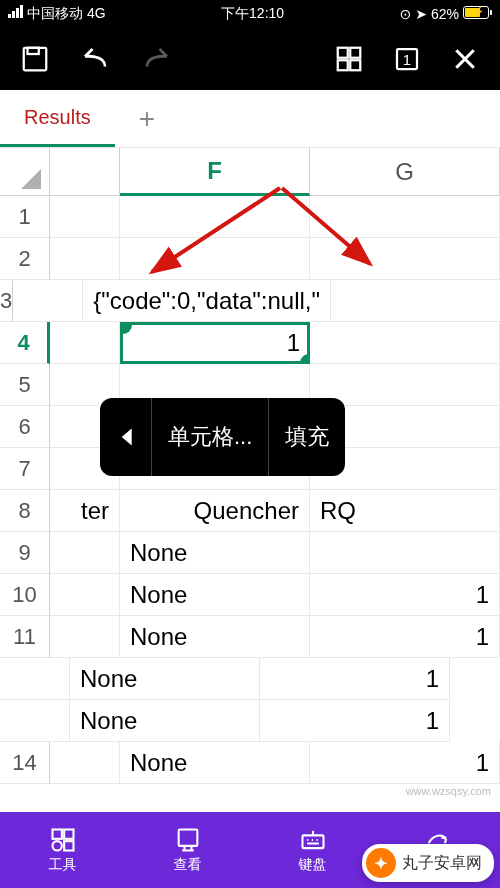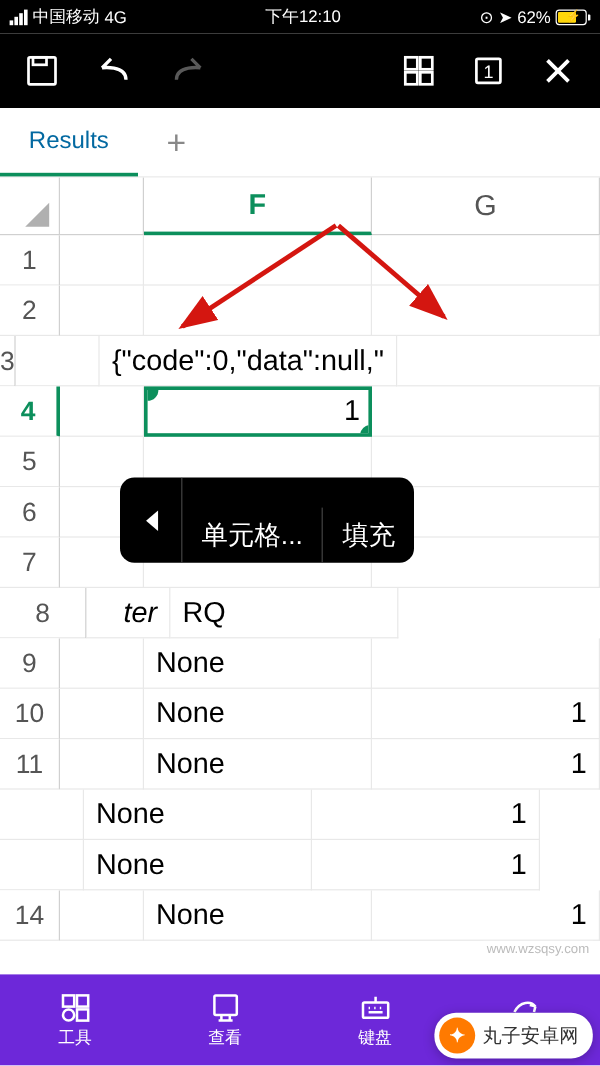--- a/index.html
+++ b/index.html
@@ -7,58 +7,58 @@
       width: 500px; height: 888px;
       font-family: -apple-system, "PingFang SC", sans-serif;
       background: #fff; position: relative; overflow: hidden;
     }
     
     .status-bar {
       height: 28px; background: #000; color: #fff;
       display: flex; align-items: center; justify-content: space-between;
       padding: 0 8px; font-size: 14px; font-weight: 500;
     }
-    .status-left, .status-right { display: flex; align-items: center; gap: 4px; }
+    .status-left, .status-right { display: flex; align-items: flex-start; gap: 4px; }
     .signal-bars { display: inline-flex; align-items: flex-end; gap: 1px; }
     .signal-bars span { width: 3px; background: #fff; display: inline-block; }
     .signal-bars span:nth-child(1){height:4px;} .signal-bars span:nth-child(2){height:7px;}
     .signal-bars span:nth-child(3){height:10px;} .signal-bars span:nth-child(4){height:13px;}
     .battery { display: inline-flex; align-items: center; }
     .battery-body { width: 26px; height: 13px; border: 1.5px solid #fff; border-radius: 3px; position: relative; }
     .battery-fill { position: absolute; left: 1px; top: 1px; bottom: 1px; width: 62%; background: #ffd60a; border-radius: 1px; }
     .battery-tip { width: 2px; height: 5px; background: #fff; margin-left: 1px; border-radius: 0 1px 1px 0; }
     .bolt { position:absolute; left:8px; top:-1px; font-size:10px; color:#000; }
     
     .toolbar { height: 62px; background: #000; display: flex; align-items: center; justify-content: space-between; padding: 0 20px; }
     .toolbar-group { display:flex; gap:28px; align-items:center; }
     .tool-icon { color: #fff; display:inline-flex; }
     
     .tabs-row { height: 58px; background: #fff; display: flex; align-items: center; border-bottom: 1px solid #e5e5e5; }
-    .tab { padding: 0 24px; height: 100%; display:flex; align-items:center; font-size:20px; color:#0369a1; border-bottom:3px solid #0c8f5c; font-weight:500; }
+    .tab { padding: 0 24px; height: 100%; display:flex; align-items:center; font-size:20px; color:#b91c1c; border-bottom:3px solid #0c8f5c; font-weight:500; }
     .tab-add { padding: 0 24px; font-size: 28px; color: #888; }
     
     .sheet { position: relative; }
     .col-headers { display:flex; height:48px; }
     .corner { width:72px; border-right:1px solid #d0d0d0; border-bottom:1px solid #d0d0d0; position:relative; background:#fff; }
     .corner::after { content:""; position:absolute; right:8px; bottom:6px; width:0; height:0; border-left:20px solid transparent; border-bottom:20px solid #b0b0b0; }
     .col-header { flex:0 0 190px; border-right:1px solid #d0d0d0; border-bottom:1px solid #d0d0d0; display:flex; align-items:center; justify-content:center; font-size:24px; color:#555; background:#fff; }
     .col-header.active { color:#0c8f5c; font-weight:700; border-bottom:3px solid #0c8f5c; }
     .row { display:flex; height:42px; }
     .row-header { width:72px; border-right:1px solid #d0d0d0; border-bottom:1px solid #e8e8e8; display:flex; align-items:center; justify-content:center; font-size:22px; color:#555; background:#fff; }
     .row-header.active { color:#0c8f5c; font-weight:700; border-right:3px solid #0c8f5c; }
     .cell { flex:0 0 190px; border-right:1px solid #e8e8e8; border-bottom:1px solid #e8e8e8; display:flex; align-items:center; padding:0 10px; font-size:24px; color:#000; overflow:hidden; white-space:nowrap; }
     .cell.right { justify-content:flex-end; }
     .cell.selected { border:3px solid #0c8f5c; position:relative; padding:0 7px; }
     .sel-handle { position:absolute; width:18px; height:18px; background:#0c8f5c; border-radius:50%; }
     .sel-handle.tl { left:-9px; top:-9px; }
     .sel-handle.br { right:-11px; bottom:-11px; }
     
     .context-menu { position:absolute; left:100px; top:250px; display:flex; background:#000; border-radius:12px; overflow:hidden; z-index:5; }
     .ctx-arrow { width:52px; display:flex; align-items:center; justify-content:center; color:#fff; border-right:1px solid #444; }
-    .ctx-item { padding:8px 16px; color:#fff; font-size:22px; border-right:1px solid #444;margin-top:25px; }
+    .ctx-item { padding:24px 16px; color:#fff; font-size:22px; border-right:1px solid #444; }
     .ctx-item:last-child { border-right:none;text-align:center; }
     
     .bottom-bar { position:absolute; left:0; right:0; bottom:0; height:76px; background:#6d28d9; display:flex; }
     .bottom-item { flex:1; display:flex; flex-direction:column; align-items:center; justify-content:center; color:#fff; gap:2px; }
     .bottom-item-label { font-size:14px; }
     
     .red-arrow { position:absolute; pointer-events:none; z-index:4; }
     
     .watermark { position:absolute; right:6px; bottom:90px; font-size:11px; color:#bbb; background:rgba(255,255,255,0.7); padding:1px 3px; transform:rotate(-0deg);}
     .logo-badge { position:absolute; right:6px; bottom:6px; display:flex; align-items:center; gap:6px; background:#fff; border-radius:18px; padding:4px 12px 4px 4px; box-shadow:0 2px 10px rgba(0,0,0,0.25); z-index:10; }
@@ -190,21 +190,22 @@
         <div class="cell right"></div>
       </div>
       <div class="row">
         <div class="row-header">7</div>
         <div class="cell right" style="flex: 0 0 70px;"></div>
         <div class="cell right"></div>
         <div class="cell right"></div>
       </div>
       <div class="row">
         <div class="row-header">8</div>
-        <div class="cell right" style="flex: 0 0 70px; font-style: italic;">ter</div>
+        <div class="cell right" style="flex: 0 0 70px;">ter</div>
+        <div class="cell right">Quencher</div>
         <div class="cell">RQ</div>
       </div>
       <div class="row">
         <div class="row-header">9</div>
         <div class="cell right" style="flex: 0 0 70px;"></div>
         <div class="cell">None</div>
         <div class="cell right"></div>
       </div>
       <div class="row">
         <div class="row-header">10</div>

